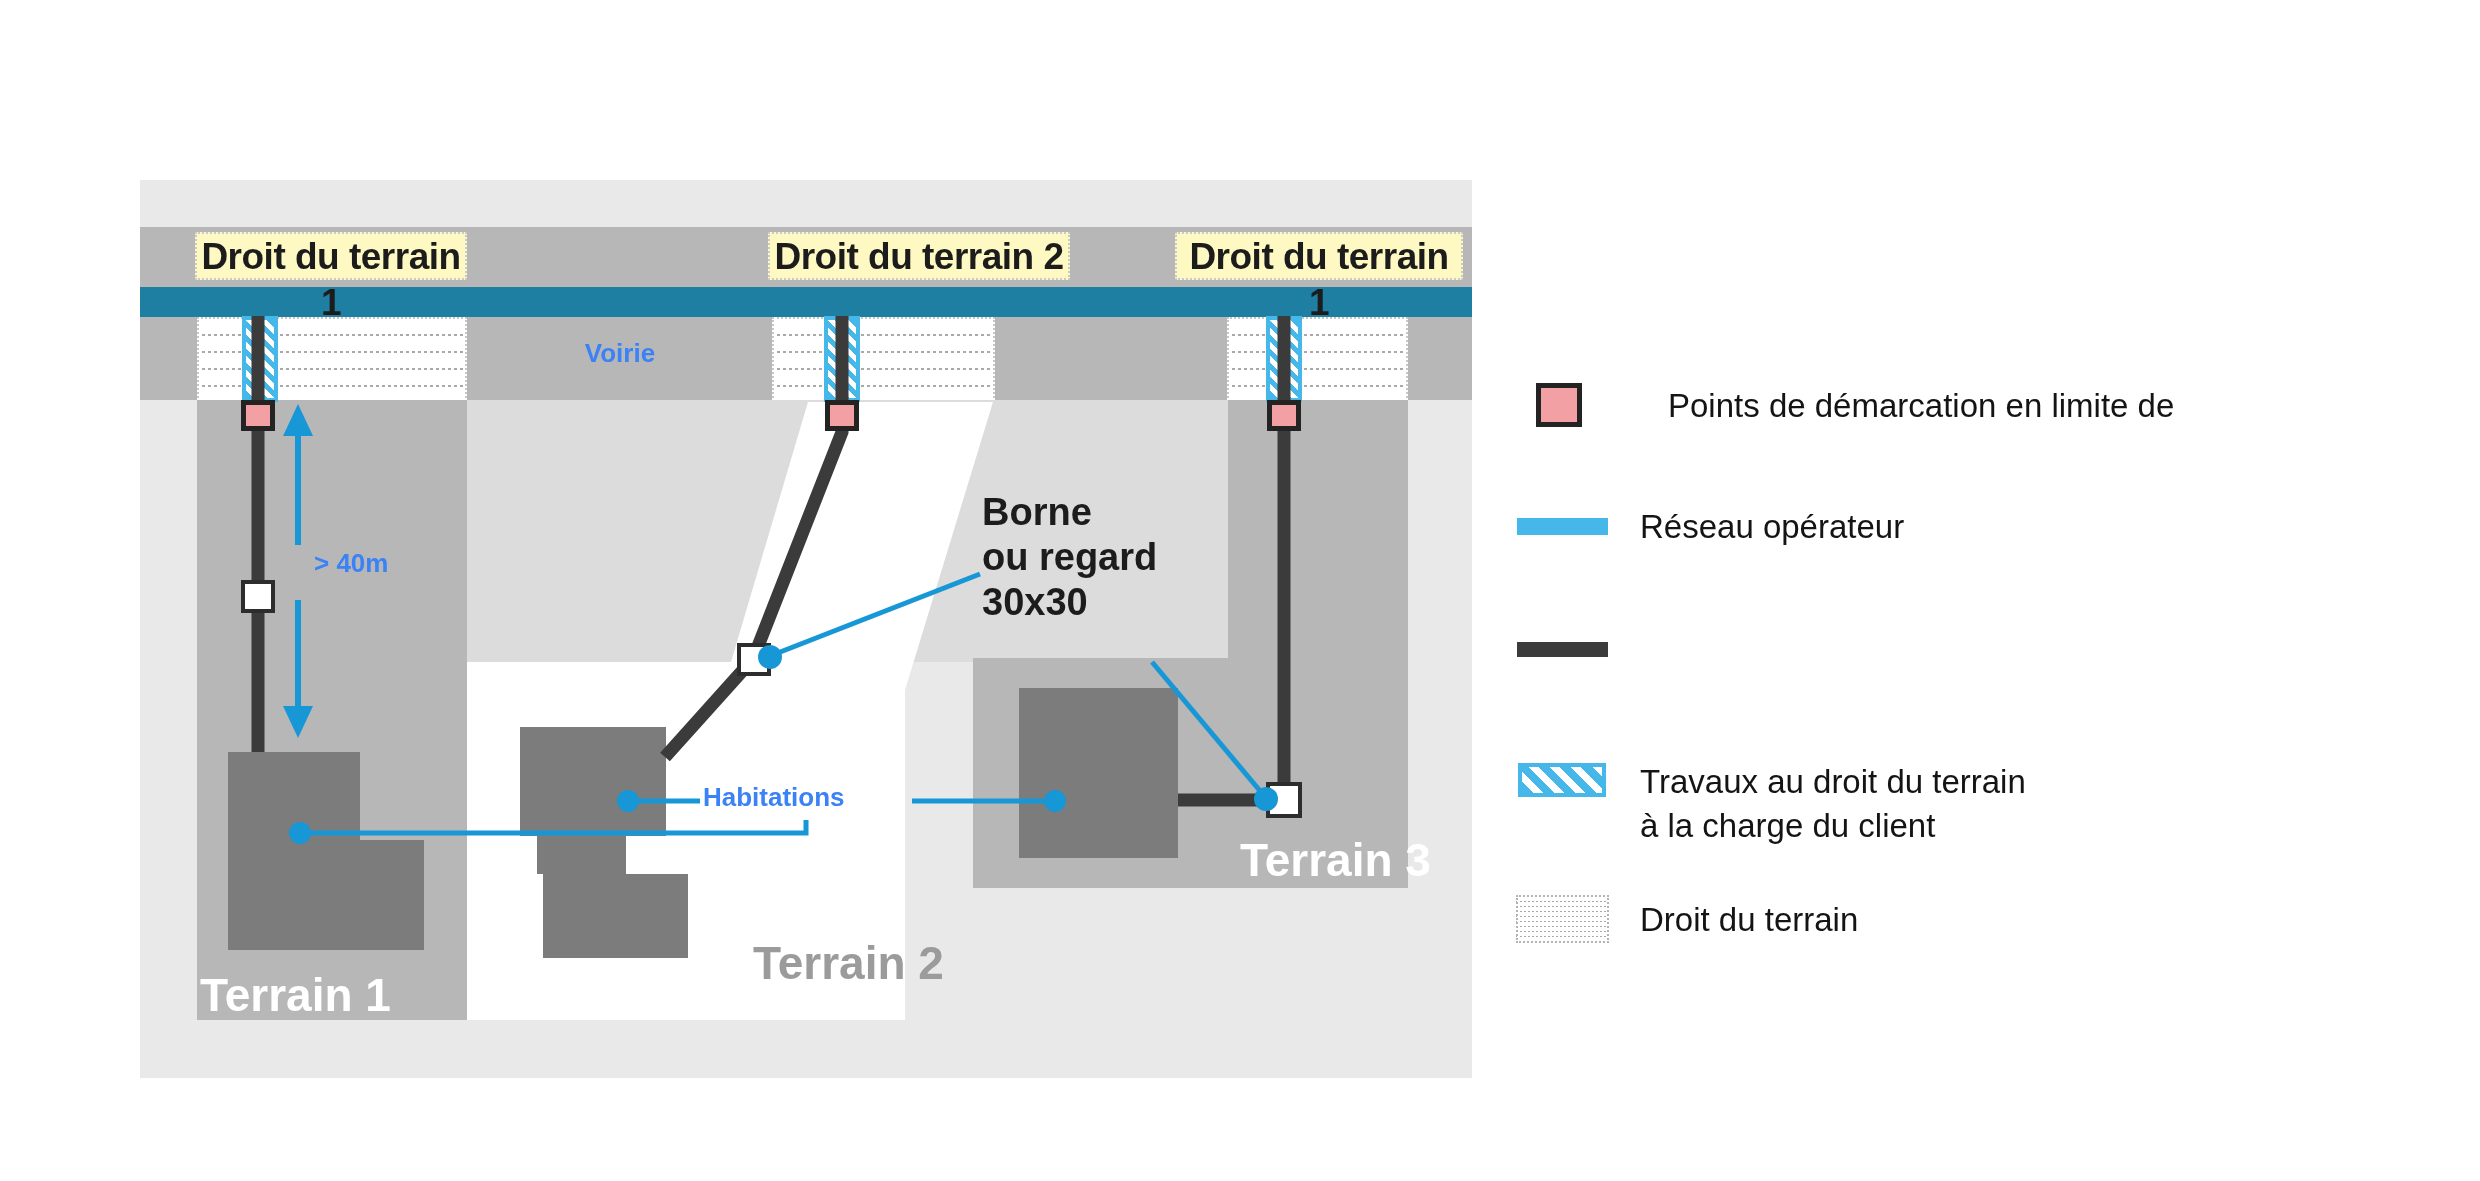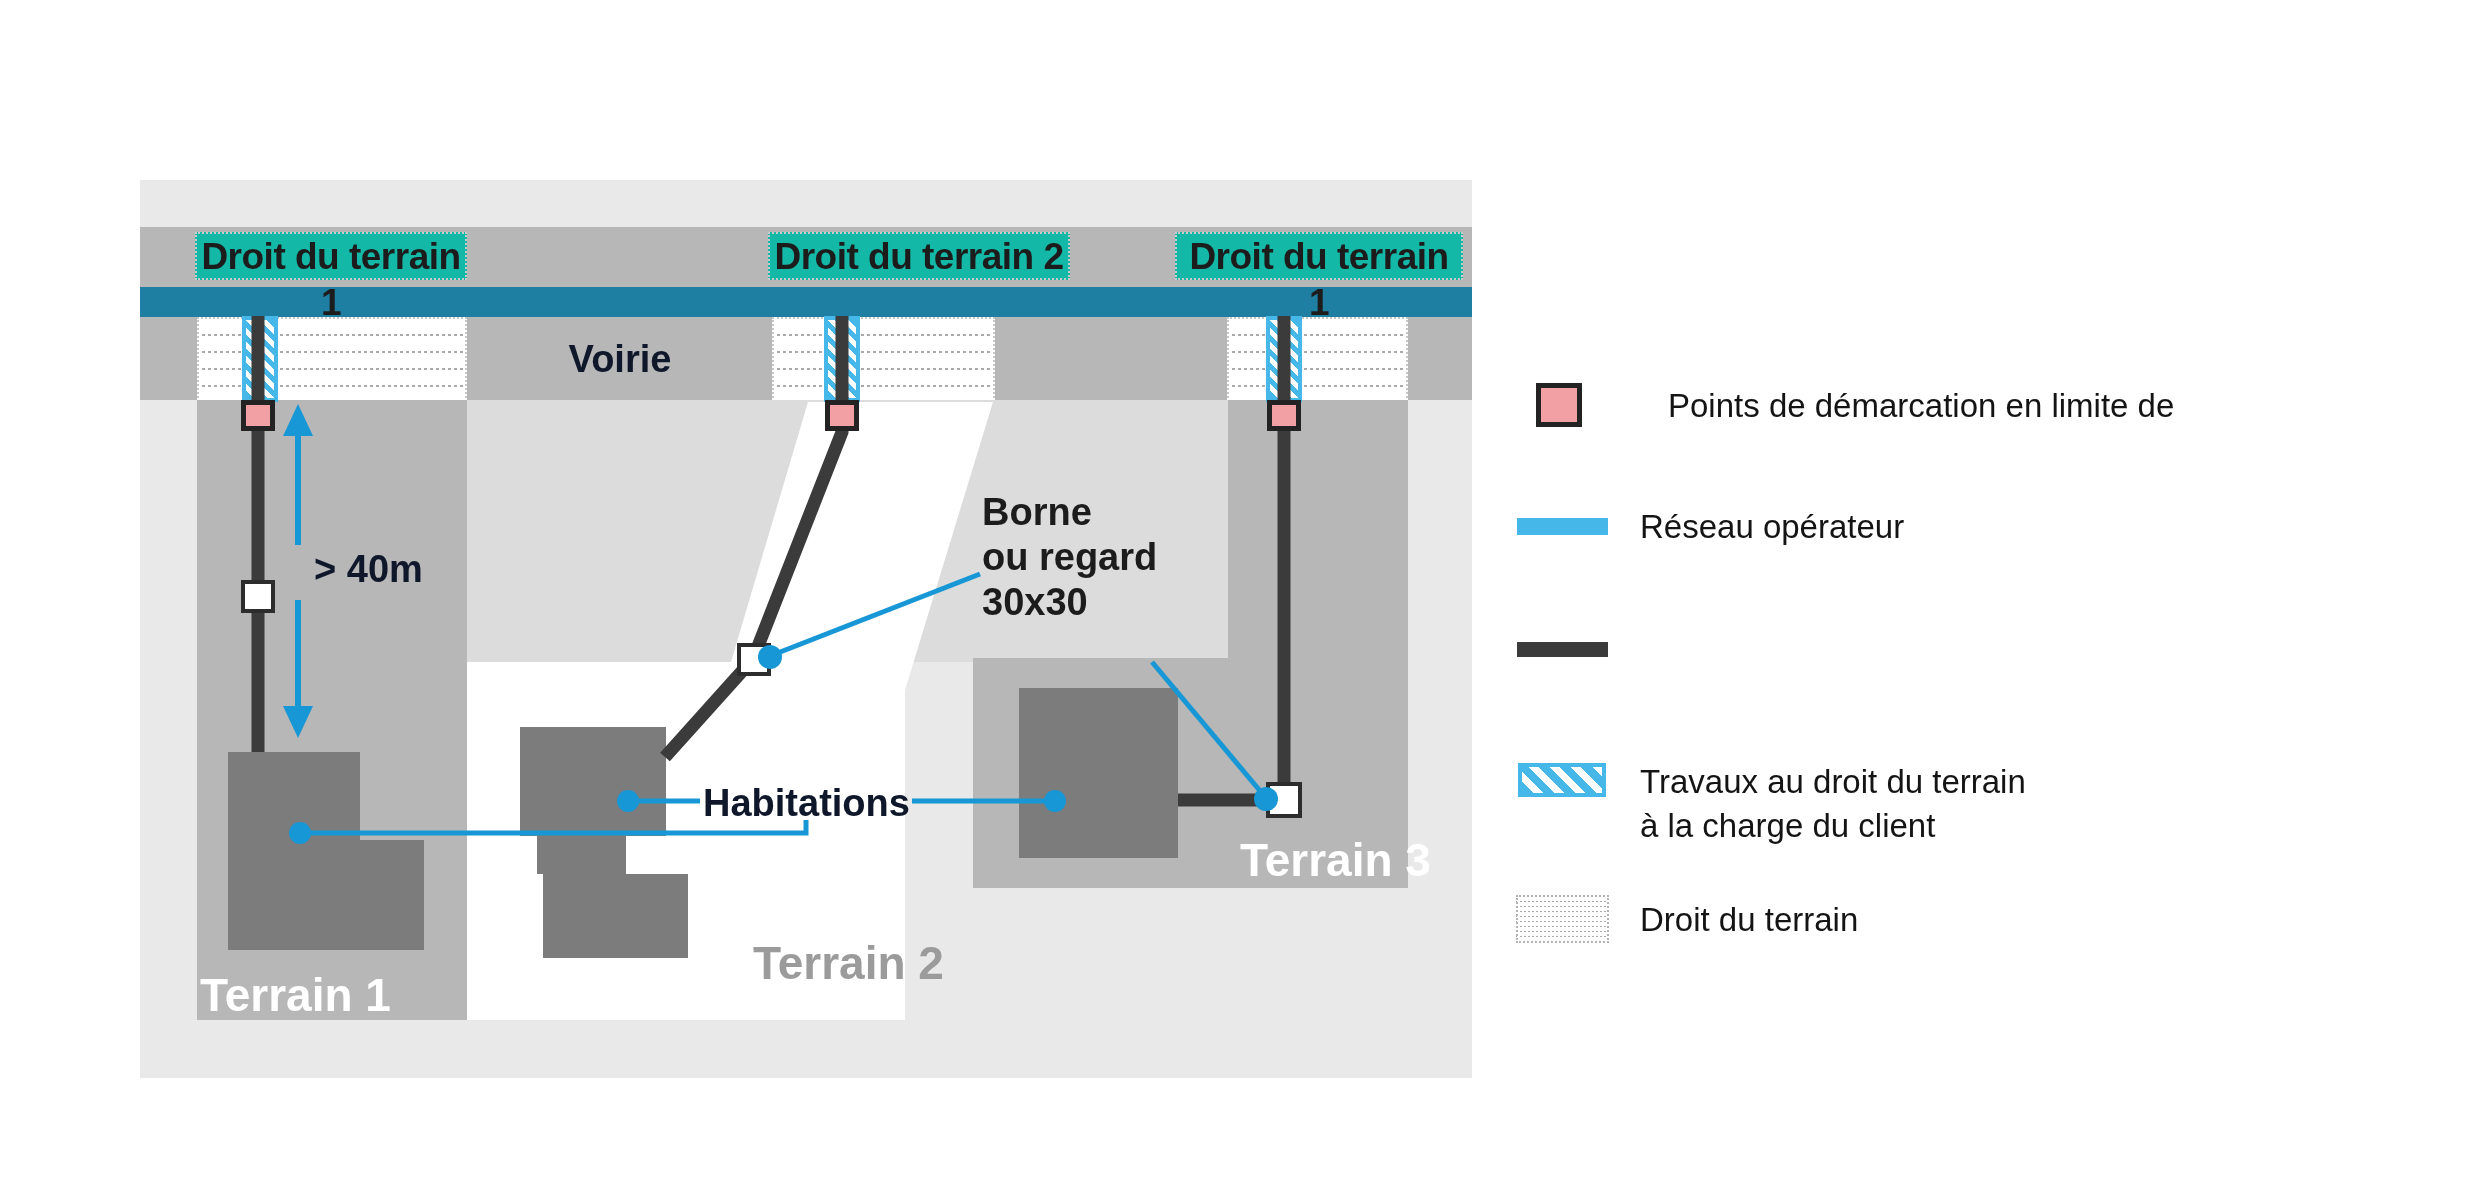--- a/index.html
+++ b/index.html
@@ -14,25 +14,25 @@
   .terrain{background:var(--band-gray);}
   .stripe-patch{
      background-color:#ffffff;
      background-image:
        repeating-linear-gradient(to right,#ffffff 0 3px,rgba(255,255,255,0) 3px 6px),
        repeating-linear-gradient(to bottom,rgba(255,255,255,0) 0 15px,#a9a9a9 15px 17px);
      border:2px dotted #c6c6c6;box-sizing:border-box;}
   .conduit{
      background-image:repeating-linear-gradient(45deg,var(--operator-blue) 0 5px,#ffffff 5px 10px);
      border:4px solid var(--operator-blue);box-sizing:border-box;}
-  .label-box{background:#14b8a6;border:2px dotted #c9c9c9;box-sizing:border-box;
+  .label-box{background:#fef9c3;border:2px dotted #c9c9c9;box-sizing:border-box;
      font-size:37px;font-weight:600;color:#1c1c1c;text-align:center;letter-spacing:-.5px;}
   .pink-sq{background:var(--demarcation-pink);border:5px solid #232323;box-sizing:border-box;}
   .borne-sq{background:#ffffff;border:4px solid #2d2d2d;box-sizing:border-box;}
-  .dlabel{font-size:38px;font-weight:600;color:#0f172a;white-space:nowrap;}
+  .dlabel{font-size:26px;font-weight:600;color:#3b82f6;white-space:nowrap;}
   .tlabel{font-size:46px;font-weight:600;white-space:nowrap;}
   .white-t{color:#ffffff;}
   .gray-t{color:var(--terrain2-label-gray);}
   
   .lg-text{font-size:33px;font-weight:500;color:#141414;line-height:44px;white-space:nowrap;}
   .lg-bar-blue{background:var(--operator-blue);}
   .lg-bar-dark{background:var(--cable-dark);}
   .lg-hatch{background-image:repeating-linear-gradient(45deg,var(--operator-blue) 0 8px,#ffffff 8px 15px);
      border:4px solid var(--operator-blue);box-sizing:border-box;}
   .lg-dotted{

